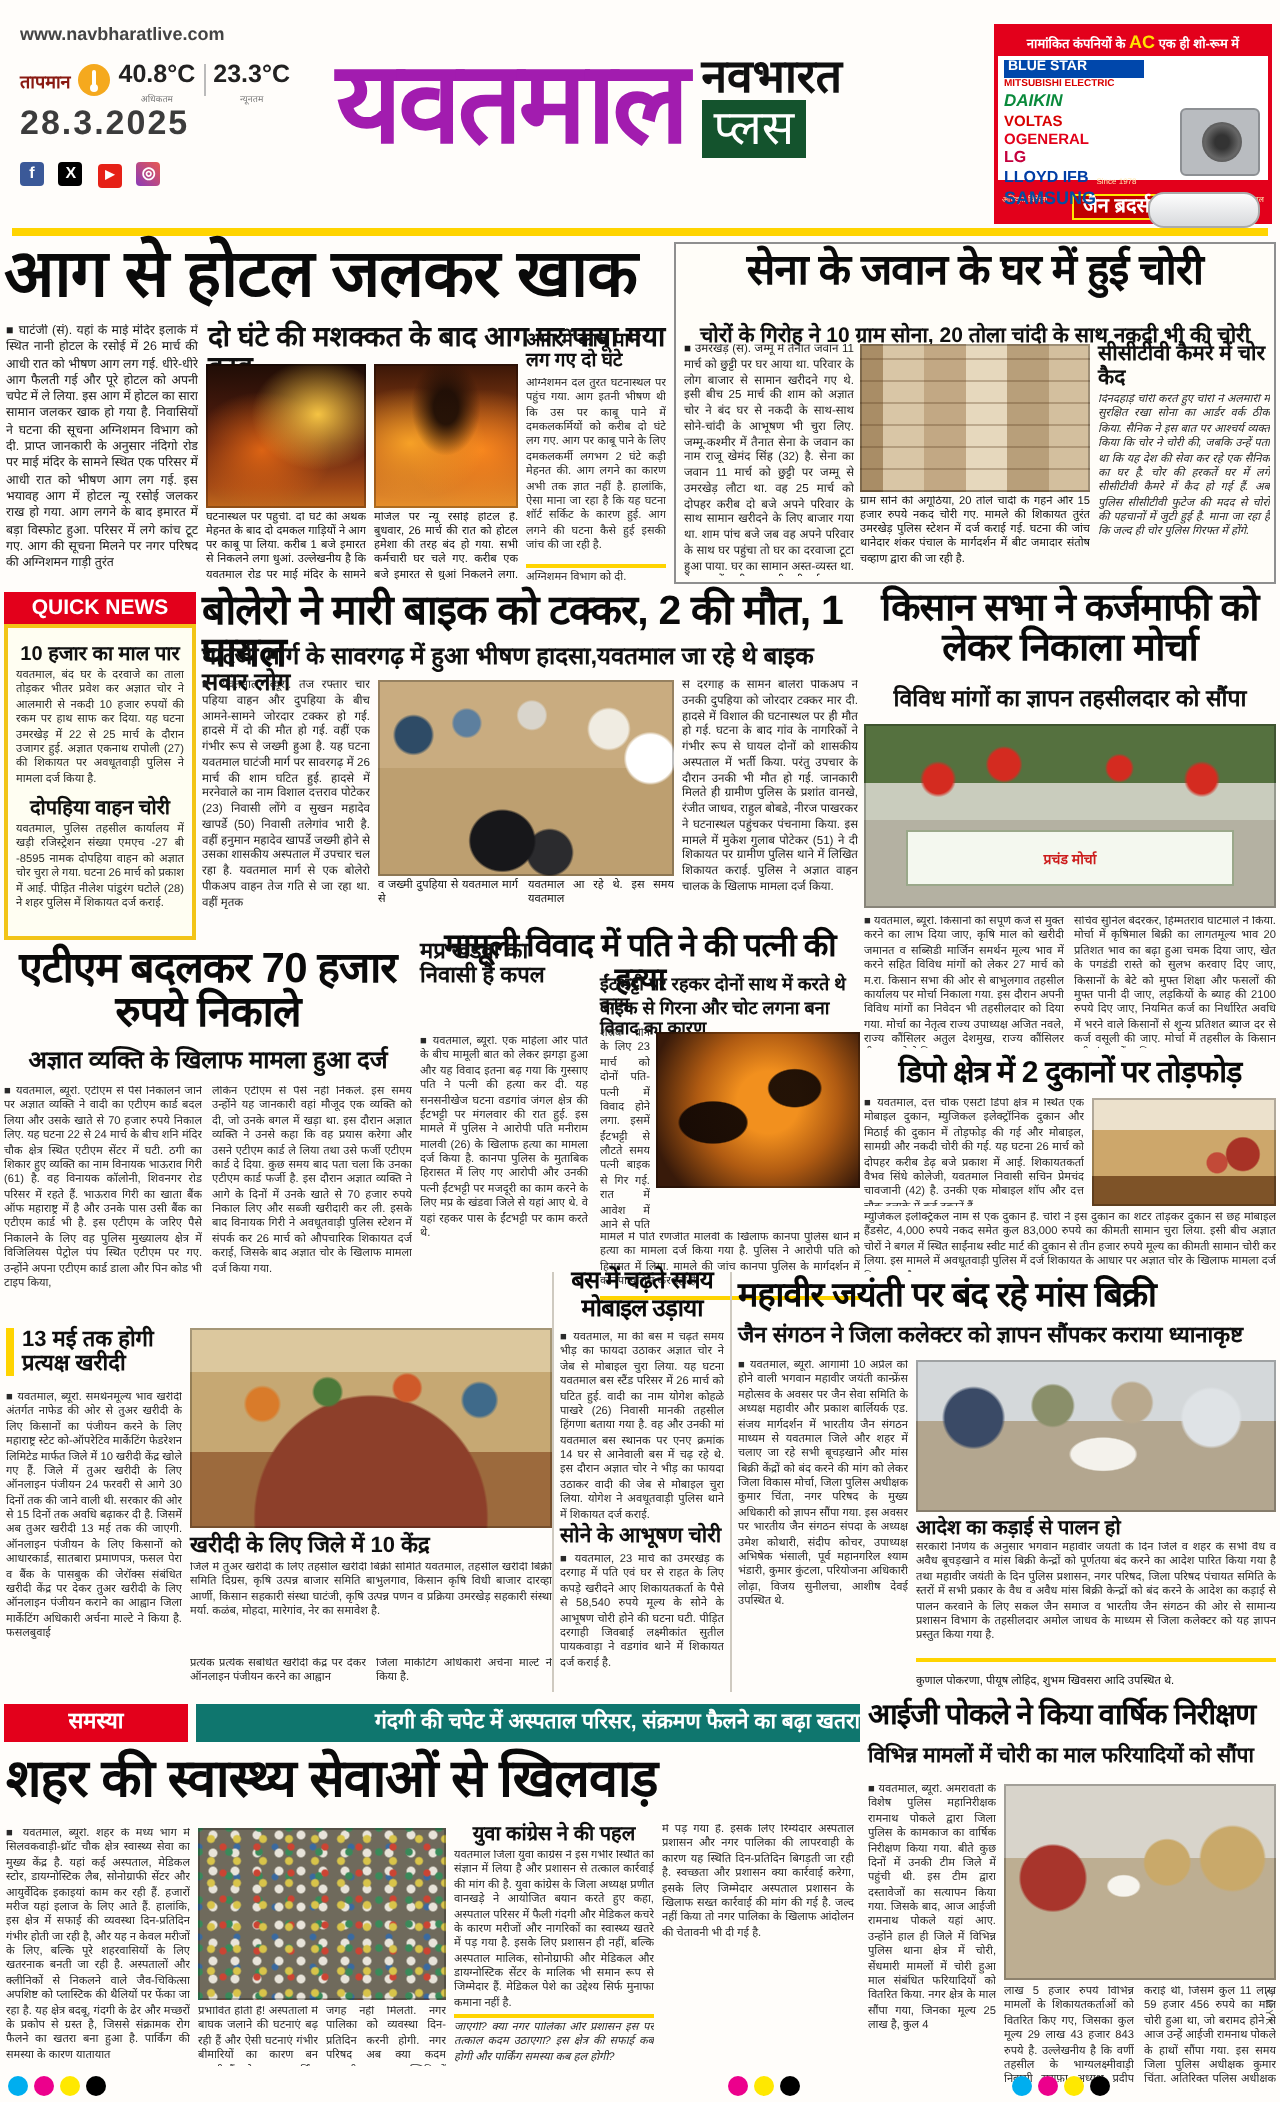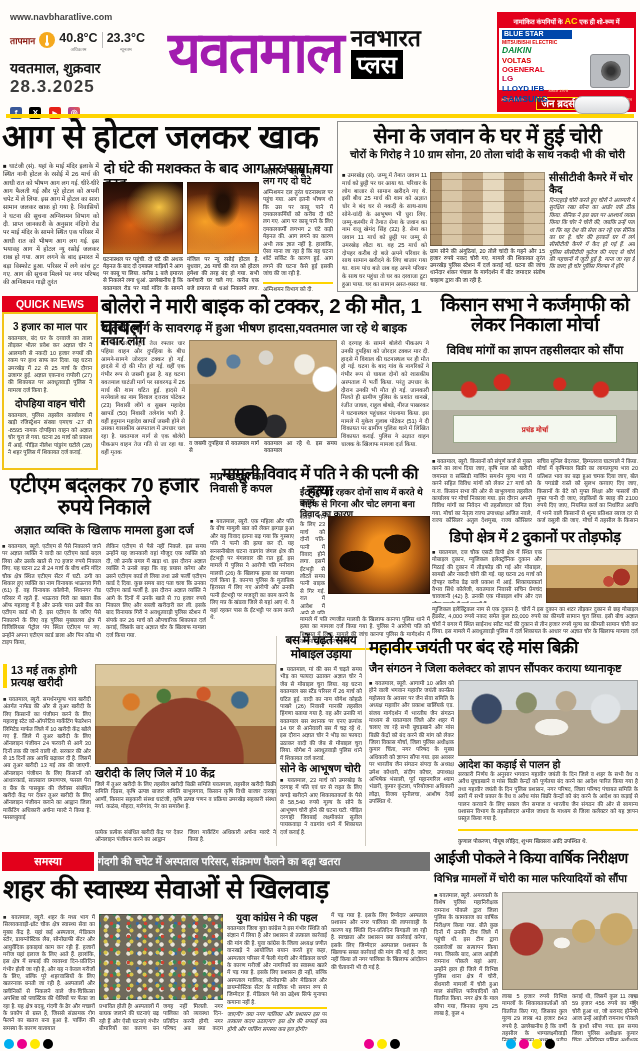--- a/index.html
+++ b/index.html
@@ -21,40 +21,40 @@
 .temp-ico{width:16px;height:16px;border-radius:50%;background:#f5a91e;display:inline-block;position:relative;vertical-align:middle}
 .temp-ico:before{content:"";position:absolute;left:7px;top:3px;width:2px;height:8px;background:#fff;border-radius:2px}
 .temp-ico:after{content:"";position:absolute;left:6px;top:10px;width:4px;height:4px;background:#fff;border-radius:50%}
 .temp-val{font-size:12.5px;font-weight:bold;color:#222}
 .temp-sm{font-size:4.5px;color:#777;text-align:center}
 .city{font-size:14px;font-weight:bold;color:#1a1a1a}
 .dateline{font-size:17px;font-weight:bold;color:#3c3c3c;letter-spacing:1px}
 .soc{width:12px;height:12px;border-radius:2px;color:#fff;font-size:8px;font-weight:bold;text-align:center;line-height:12px;display:inline-block;margin-right:3px}
 .logo-main{font-size:57px;font-weight:bold;color:#a21caf;letter-spacing:-2px;line-height:1}
 .logo-sub1{font-size:23px;font-weight:bold;color:#101010;line-height:1.05}
-.logo-sub2{font-size:24px;font-weight:bold;color:#fff;background:#000000;padding:1px 6px;display:inline-block;line-height:1.15}
+.logo-sub2{font-size:24px;font-weight:normal;color:#fff;background:#14532d;padding:1px 6px;display:inline-block;line-height:1.15}
 
 .ad{border:2px solid #e3001b;background:#fff}
 .ad-top{background:#e3001b;color:#fff;font-size:6.5px;font-weight:bold;text-align:center;padding:2px 0}
 .ad-top b{color:#ffe400;font-size:9px}
 .ad-bot{background:#e3001b;color:#fff;display:flex;align-items:center;justify-content:space-between;padding:1px 2px;height:20px}
 .ad-bot .jain{color:#fff;background:#c00000;border:1px solid #ffe400;font-size:10px;font-weight:bold;padding:0 4px}
 .ad-bot .tiny{font-size:4px;line-height:1.2;color:#ffe9b0;text-align:center}
 .brand{font-weight:bold;line-height:1.25;display:block}
 .ac-unit{position:absolute;right:4px;top:26px;width:56px;height:64px}
 .ac-box{position:absolute;right:0;top:0;width:40px;height:34px;background:#b9bcc0;border-radius:3px;border:1px solid #8d9094}
 .ac-fan{position:absolute;right:9px;top:7px;width:20px;height:20px;border-radius:50%;background:radial-gradient(circle,#333 25%,#666 60%,#444)}
 .ac-split{position:absolute;right:0;bottom:4px;width:56px;height:18px;background:linear-gradient(180deg,#fdfdfd,#d8dadd);border-radius:8px;border:1px solid #aaa}
 
 .qn-head{background:#e3001b;color:#fff;font-weight:bold;font-size:10.5px;text-align:center;padding:2px 0}
 .qn-box{border:2px solid #f2c417;background:#fffef2;padding:3px 4px}
 .qn-title{font-size:10px;font-weight:bold;text-align:center;margin:2px 0}
 
 .tag-red{background:#e3001b;color:#fff;font-weight:bold;font-size:11px;text-align:center;line-height:19px}
-.bar-black{background:#737373;color:#fff;font-weight:bold;font-size:10.5px;text-align:left;line-height:19px}
+.bar-black{background:#0f766e;color:#fff;font-weight:bold;font-size:10.5px;text-align:right;line-height:19px}
 .ybar{border-left:4px solid #ffd400;padding-left:4px}
 .yunder{border-bottom:2px solid #ffd400}
 
 .dot{width:10px;height:10px;border-radius:50%;display:inline-block;margin-right:3px}
 .c-c{background:#00aeef}.c-m{background:#ec008c}.c-y{background:#ffe800}.c-k{background:#000}
 .cmyk-v{writing-mode:vertical-rl;font-size:5px;color:#555;letter-spacing:1px}
 
 .ph-fire1{background:radial-gradient(ellipse at 70% 35%,rgba(255,205,70,.95),transparent 42%),radial-gradient(ellipse at 35% 60%,rgba(240,110,20,.85),transparent 48%),linear-gradient(180deg,#1f0d06,#5d2010 55%,#a34a16 85%,#c06a1e)}
 .ph-fire2{background:radial-gradient(ellipse at 50% 30%,rgba(30,14,6,.95) 0 12%,transparent 34%),radial-gradient(ellipse at 25% 55%,rgba(255,170,40,.9),transparent 50%),radial-gradient(ellipse at 75% 60%,rgba(255,140,30,.9),transparent 50%),linear-gradient(180deg,#3a1607,#b3511a 60%,#e8912c)</style>
 <style>
@@ -83,21 +83,20 @@
       <span style="text-align:center">
         <span class="temp-val">40.8°C</span>
         <div class="temp-sm">अधिकतम</div>
       </span>
       <span style="width:1px;height:16px;background:#bbb"></span>
       <span style="text-align:center">
         <span class="temp-val">23.3°C</span>
         <div class="temp-sm">न्यूनतम</div>
       </span>
     </div>
-    <div class="city" style="margin-top:6px">यवतमाल, शुक्रवार</div>
     <div class="dateline">28.3.2025</div>
     <div style="margin-top:4px">
       <span class="soc" style="background:#3b5998">f</span>
       <span class="soc" style="background:#000">X</span>
       <span class="soc" style="background:#e62117;font-size:6px">▶</span>
       <span class="soc" style="background:linear-gradient(45deg,#8a3ab9,#e95950)">◎</span>
     </div>
   </div>
 
   <div class="abs" style="left:168px;top:24px;width:330px;display:flex;align-items:center;gap:8px">
@@ -142,34 +141,34 @@
   <div class="abs photo ph-fire2" style="left:187px;top:182px;width:72px;height:72px"></div>
   <div class="abs cap" style="left:187px;top:256px;width:72px;height:34px;overflow:hidden">मंजिल पर न्यू रसोई होटल है. बुधवार, 26 मार्च की रात को होटल हमेशा की तरह बंद हो गया. सभी कर्मचारी घर चले गए. करीब एक बजे इमारत से धुआं निकलने लगा. आधी रात को इस मार्ग पर पुलिस गश्त चल रही थी. उन्होंने इसकी जानकारी</div>
   <div class="abs" style="left:263px;top:166px;width:70px;height:126px">
     <div class="sub" style="font-size:9.5px">आग में काबू पाने लग गए दो घंटे</div>
     <div class="bts yunder" style="margin-top:2px;height:95px;overflow:hidden">अग्निशमन दल तुरंत घटनास्थल पर पहुंच गया. आग इतनी भीषण थी कि उस पर काबू पाने में दमकलकर्मियों को करीब दो घंटे लग गए. आग पर काबू पाने के लिए दमकलकर्मी लगभग 2 घंटे कड़ी मेहनत की. आग लगने का कारण अभी तक ज्ञात नहीं है. हालांकि, ऐसा माना जा रहा है कि यह घटना शॉर्ट सर्किट के कारण हुई. आग लगने की घटना कैसे हुई इसकी जांच की जा रही है.</div>
     <div class="bts" style="margin-top:2px">अग्निशमन विभाग को दी.</div>
   </div>
 
   <div class="abs storybox" style="left:337px;top:121px;width:301px;height:171px">
     <div class="h center" style="margin-top:3px;font-size:21px">सेना के जवान के घर में हुई चोरी</div>
-    <div class="sub center" style="margin-top:2px;font-size:10.5px">चोरों के गिरोह ने 10 ग्राम सोना, 20 तोला चांदी के साथ नकदी भी की चोरी</div>
+    <div class="sub center" style="margin-top:16px;font-size:10.5px">चोरों के गिरोह ने 10 ग्राम सोना, 20 तोला चांदी के साथ नकदी भी की चोरी</div>
     <div class="bt" style="position:absolute;left:4px;top:50px;width:85px;height:116px;overflow:hidden;font-size:5.8px">■ उमरखेड़ (सं). जम्मू में तैनात जवान 11 मार्च को छुट्टी पर घर आया था. परिवार के लोग बाजार से सामान खरीदने गए थे. इसी बीच 25 मार्च की शाम को अज्ञात चोर ने बंद घर से नकदी के साथ-साथ सोने-चांदी के आभूषण भी चुरा लिए. जम्मू-कश्मीर में तैनात सेना के जवान का नाम राजू खेमंद सिंह (32) है. सेना का जवान 11 मार्च को छुट्टी पर जम्मू से उमरखेड़ लौटा था. वह 25 मार्च को दोपहर करीब दो बजे अपने परिवार के साथ सामान खरीदने के लिए बाजार गया था. शाम पांच बजे जब वह अपने परिवार के साथ घर पहुंचा तो घर का दरवाजा टूटा हुआ पाया. घर का सामान अस्त-व्यस्त था. बेडरूम में रखी अलमारी टूटी हुई अवस्था में थी. सेना के जवान ने देखा कि अलमारी से 10</div>
     <div class="photo ph-almirah" style="position:absolute;left:92px;top:50px;width:115px;height:74px"></div>
     <div class="cap" style="position:absolute;left:92px;top:126px;width:115px;height:40px;overflow:hidden">ग्राम सोने की अंगूठियां, 20 तोले चांदी के गहने और 15 हजार रुपये नकद चोरी गए. मामले की शिकायत तुरंत उमरखेड़ पुलिस स्टेशन में दर्ज कराई गई. घटना की जांच थानेदार शंकर पंचाल के मार्गदर्शन में बीट जमादार संतोष चव्हाण द्वारा की जा रही है.</div>
     <div style="position:absolute;left:211px;top:50px;width:86px">
       <div class="sub" style="font-size:10.5px">सीसीटीवी कैमरे में चोर कैद</div>
       <div class="bts" style="margin-top:2px;height:92px;overflow:hidden;font-style:italic">दिनदहाड़े चोरी करते हुए चोरों ने अलमारी में सुरक्षित रखा सोना का आर्डर वर्क ठीक किया. सैनिक ने इस बात पर आश्चर्य व्यक्त किया कि चोर ने चोरी की, जबकि उन्हें पता था कि यह देश की सेवा कर रहे एक सैनिक का घर है. चोर की हरकतें घर में लगे सीसीटीवी कैमरे में कैद हो गई हैं. अब पुलिस सीसीटीवी फुटेज की मदद से चोरों की पहचानों में जुटी हुई है. माना जा रहा है कि जल्द ही चोर पुलिस गिरफ्त में होंगे.</div>
     </div>
   </div>
 
   <div class="abs" style="left:2px;top:296px;width:96px">
     <div class="qn-head">QUICK NEWS</div>
     <div class="qn-box" style="height:158px;overflow:hidden">
-      <div class="qn-title">3 हजार का माल पार</div>
+      <div class="qn-title">10 हजार का माल पार</div>
       <div class="bts">यवतमाल, बंद घर के दरवाजे का ताला तोड़कर भीतर प्रवेश कर अज्ञात चोर ने आलमारी से नकदी 10 हजार रुपयों की रकम पर हाथ साफ कर दिया. यह घटना उमरखेड़ में 22 से 25 मार्च के दौरान उजागर हुई. अज्ञात एकनाथ रापोली (27) की शिकायत पर अवधूतवाड़ी पुलिस ने मामला दर्ज किया है.</div>
       <div class="qn-title">दोपहिया वाहन चोरी</div>
       <div class="bts">यवतमाल, पुलिस तहसील कार्यालय में खड़ी रजिस्ट्रेशन संख्या एमएच -27 बी -8595 नामक दोपहिया वाहन को अज्ञात चोर चुरा ले गया. घटना 26 मार्च को प्रकाश में आई. पीड़ित नीलेश पांडुरंग घटोले (28) ने शहर पुलिस में शिकायत दर्ज कराई.</div>
     </div>
   </div>
 
   <div class="abs h" style="left:101px;top:295px;width:330px;font-size:20.5px">बोलेरो ने मारी बाइक को टक्कर, 2 की मौत, 1 घायल</div>
   <div class="abs sub" style="left:101px;top:322px;width:330px;font-size:12px">घाटंजी मार्ग के सावरगढ़ में हुआ भीषण हादसा,यवतमाल जा रहे थे बाइक सवार लोग</div>
   <div class="abs bt" style="left:101px;top:340px;width:84px;height:126px;overflow:hidden;font-size:5.8px">■ यवतमाल, ब्यूरो. तेज रफ्तार चार पहिया वाहन और दुपहिया के बीच आमने-सामने जोरदार टक्कर हो गई. हादसे में दो की मौत हो गई. वहीं एक गंभीर रूप से जख्मी हुआ है. यह घटना यवतमाल घाटंजी मार्ग पर सावरगढ़ में 26 मार्च की शाम घटित हुई. हादसे में मरनेवाले का नाम विशाल दत्तराव पोटेकर (23) निवासी लोंगे व सुखन महादेव खापर्डे (50) निवासी तलेगांव भारी है. वहीं हनुमान महादेव खापर्डे जख्मी होने से उसका शासकीय अस्पताल में उपचार चल रहा है. यवतमाल मार्ग से एक बोलेरो पीकअप वाहन तेज गति से जा रहा था. वहीं मृतक</div>
   <div class="abs photo ph-accident" style="left:189px;top:340px;width:148px;height:98px"></div>

